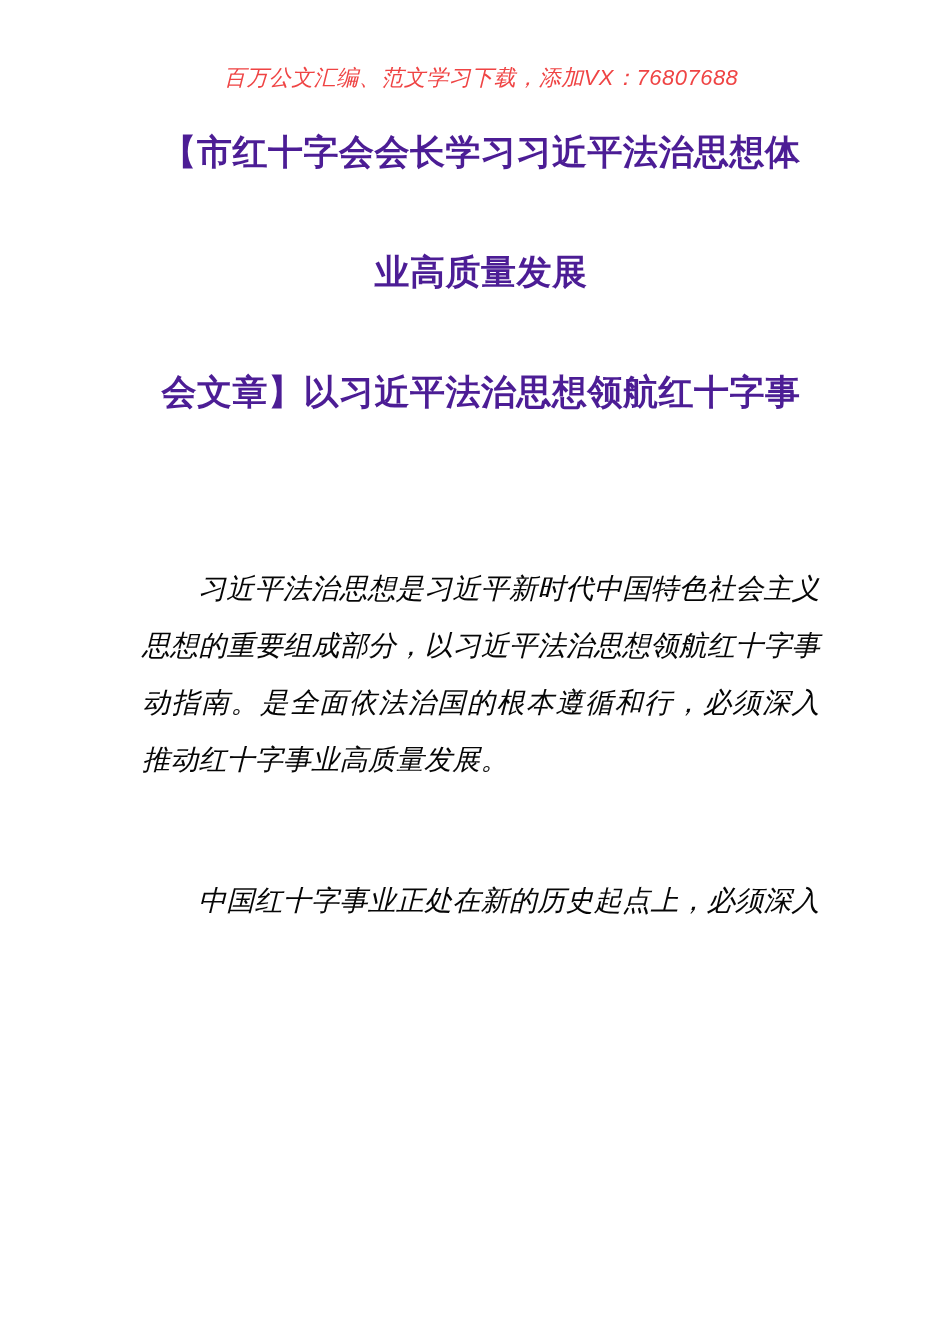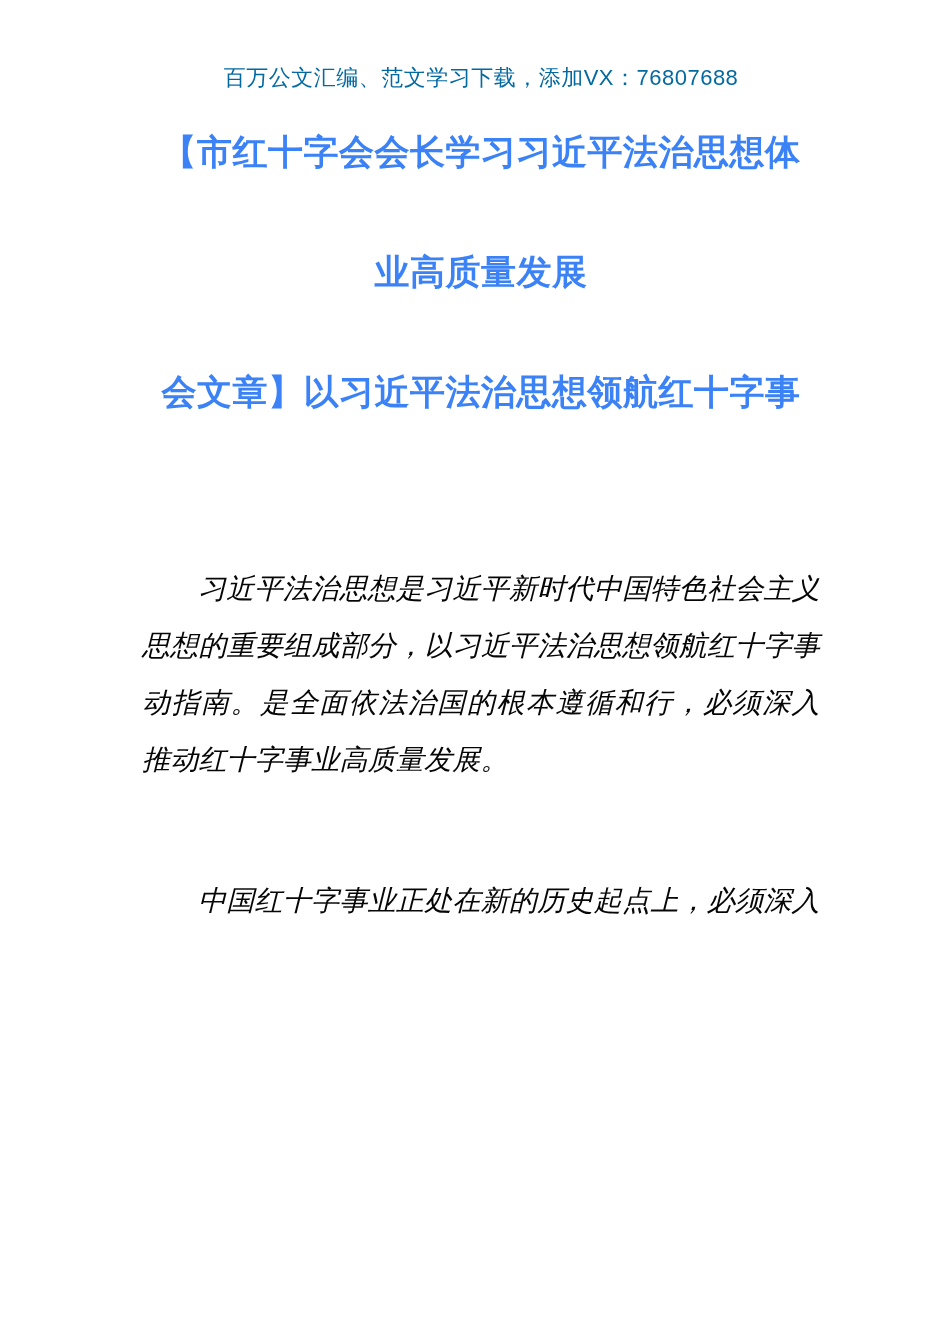--- a/index.html
+++ b/index.html
@@ -28,21 +28,21 @@
     text-align: center;
     letter-spacing: 0.5px;
     color: #e60000;
   }
   
   .title {
     margin: 0;
     font-size: 35px;
     font-weight: 700;
     text-align: center;
-    color: #3b82f6;
+    color: #4c1d95;
   }
   .title .tline {
     display: block;
     line-height: 120px;
     letter-spacing: 0.5px;
   }
   
   .para, .heading {
     margin: 0;
   }
@@ -66,21 +66,21 @@
   }
   .p1 { margin-top: 108px; }
   .h1block { margin-top: 88px; }
   .p2 { margin-top: 84px; }
 </style>
 </head>
 <body>
 
 <div class="page">
 
-  <p class="promo" style="color: #0369a1;">百万公文汇编、范文学习下载，添加VX：76807688</p>
+  <p class="promo" style="color: #ef4444; font-style: italic;">百万公文汇编、范文学习下载，添加VX：76807688</p>
 
   <h1 class="title">
     <span class="tline">【市红十字会会长学习习近平法治思想体</span>
     <span class="tline">业高质量发展</span>
     <span class="tline">会文章】以习近平法治思想领航红十字事</span>
   </h1>
 
   <div class="para p1">
     <div class="bline fill indent">习近平法治思想是习近平新时代中国特色社会主义</div>
     <div class="bline fill">思想的重要组成部分，以习近平法治思想领航红十字事</div>

